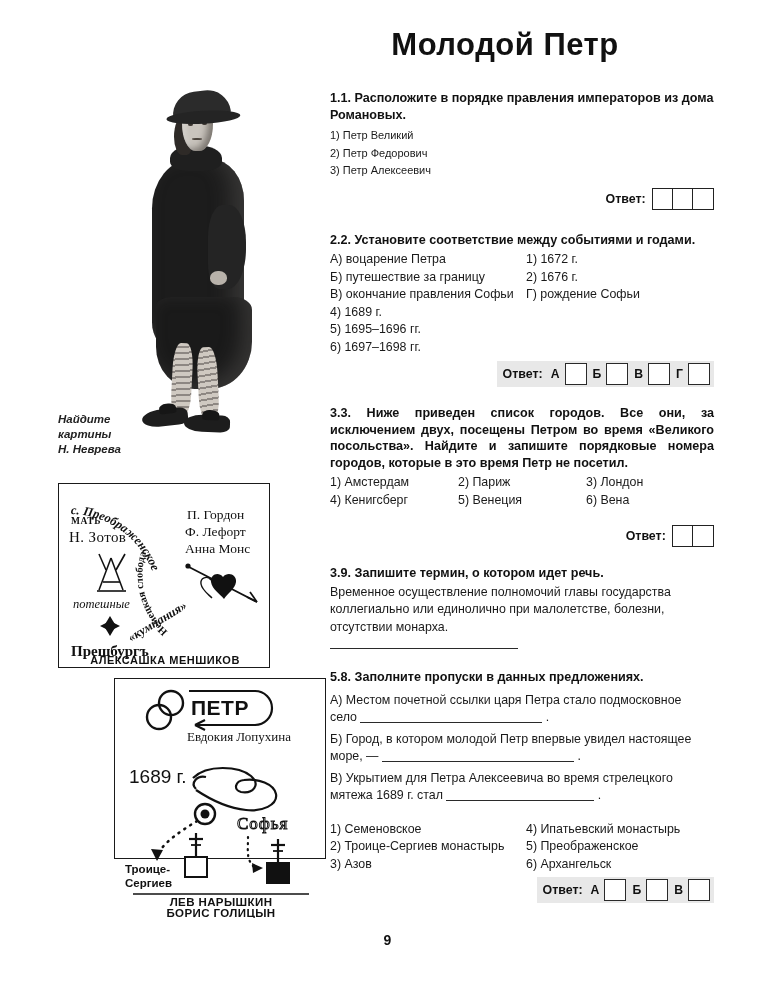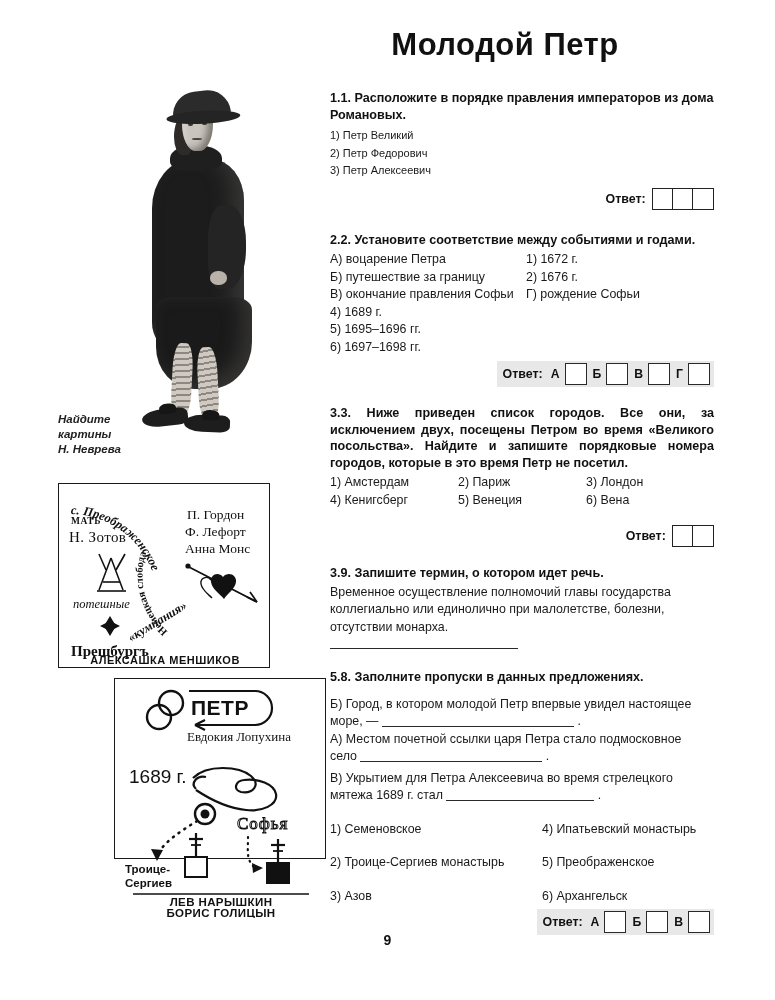--- a/index.html
+++ b/index.html
@@ -501,42 +501,42 @@
     <div class="q-head">3.9. Запишите термин, о котором идет речь.</div>
     <div style="height:2px"></div>
     <div class="q-para">Временное осуществление полномочий главы государства коллегиально или единолично при малолетстве, болезни, отсутствии монарха.</div>
     <div class="rule-answer" style="margin-top:12px;"></div>
   </div>
 
   <div class="q-block" style="margin-top:20px;">
     <div class="q-head">5.8. Заполните пропуски в данных предложениях.</div>
     <div style="height:6px"></div>
 
+    <div class="q-para">
+      <span>А) Местом почетной ссылки царя Петра стало подмосковное</span><br>
+      <span>село</span>
+      <span class="blank-line" style="width:182px"></span>
+      <span>.</span>
+    </div>
+
     <div class="q-para" style="margin-top:4px">
       <span>Б) Город, в котором молодой Петр впервые увидел настоящее</span><br>
       <span>море, —</span>
       <span class="blank-line" style="width:192px"></span>
       <span>.</span>
     </div>
 
-    <div class="q-para">
-      <span>А) Местом почетной ссылки царя Петра стало подмосковное</span><br>
-      <span>село</span>
-      <span class="blank-line" style="width:182px"></span>
-      <span>.</span>
-    </div>
-
     <div class="q-para" style="margin-top:4px">
       <span>В) Укрытием для Петра Алексеевича во время стрелецкого</span><br>
       <span>мятежа 1689 г. стал</span>
       <span class="blank-line" style="width:148px"></span>
       <span>.</span>
     </div>
 
-    <div class="opt-grid-2" style="margin-top:16px;gap:16px;">
+    <div class="opt-grid-2" style="margin-top:16px;">
       <div>1) Семеновское</div>
       <div>4) Ипатьевский монастырь</div>
       <div>2) Троице-Сергиев монастырь</div>
       <div>5) Преображенское</div>
       <div>3) Азов</div>
       <div>6) Архангельск</div>
     </div>
 
     <div class="answer-row" style="margin-top:4px;">
       <span class="lettered">

